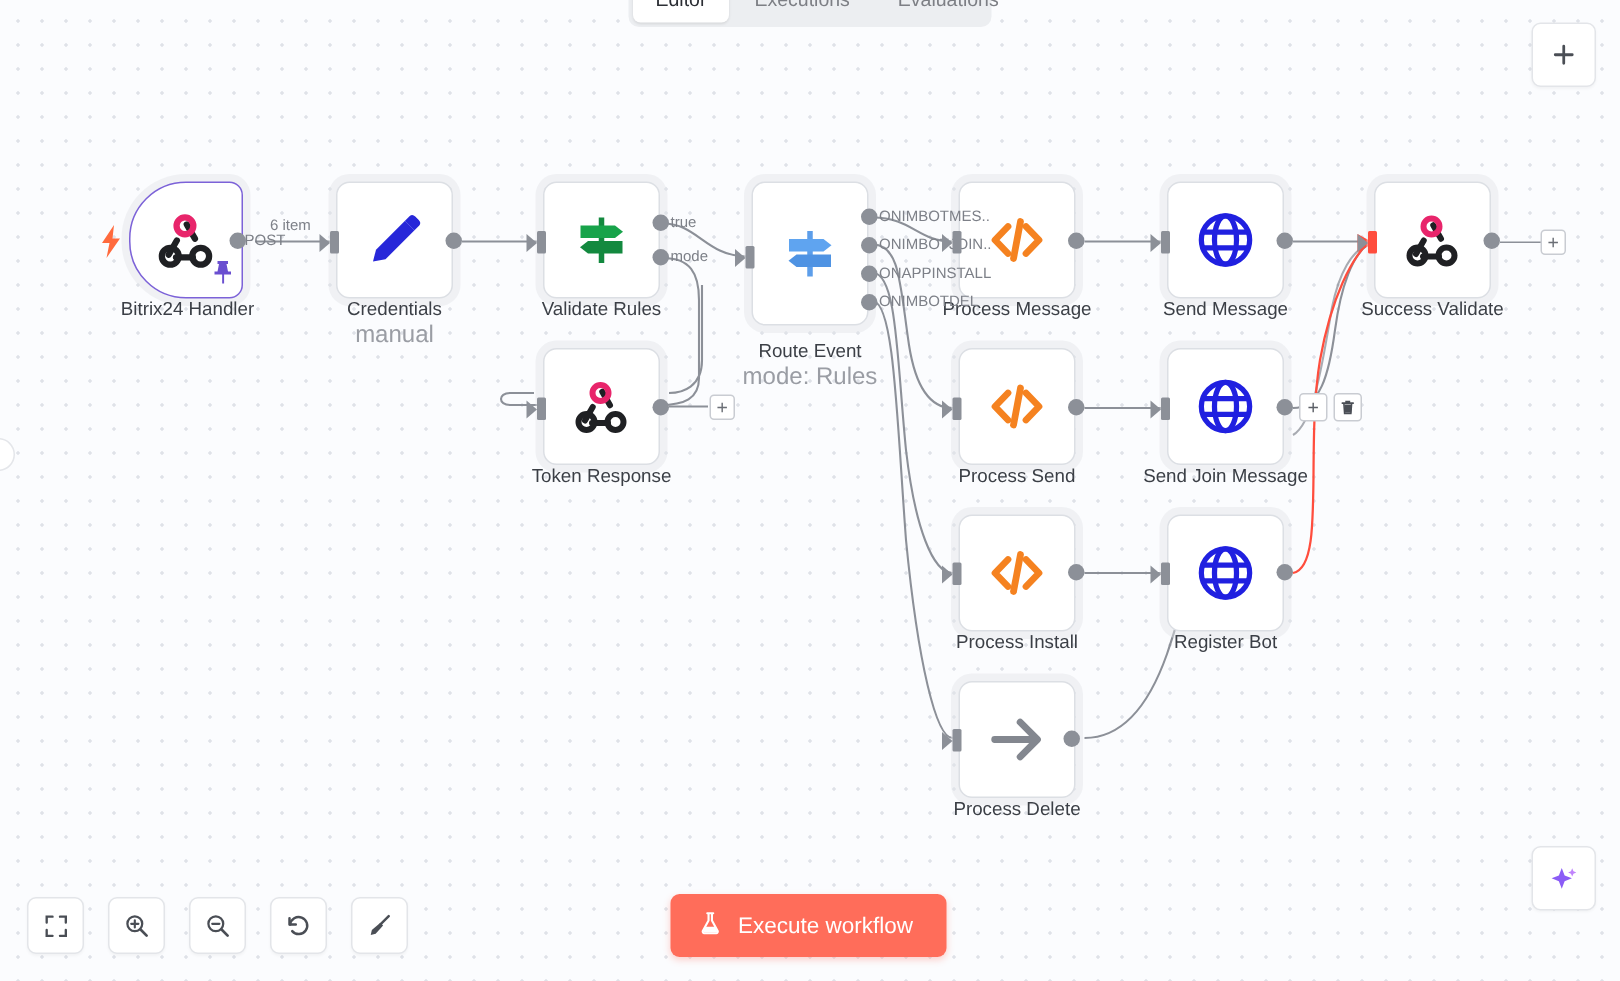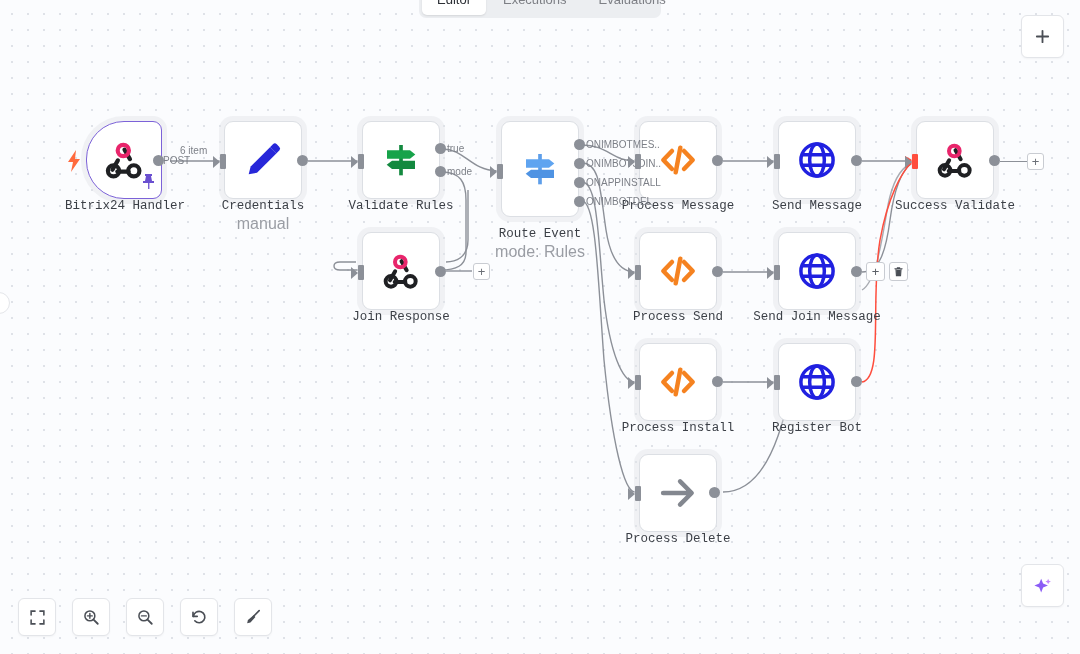--- a/index.html
+++ b/index.html
@@ -113,21 +113,20 @@
     width: 76px;
   }
   .node-caption {
     position: absolute;
     text-align: center;
     font-size: 12.5px;
     color: #3b3f46;
     white-space: nowrap;
     z-index: 12;
     pointer-events: none;
-    font-family: Liberation Mono, monospace;
   }
   .node-subcaption {
     position: absolute;
     text-align: center;
     font-size: 16px;
     color: #9a9da4;
     white-space: nowrap;
     z-index: 12;
     pointer-events: none;
   }
@@ -336,21 +335,21 @@
         <path d="M12.3 6.1 L15.4 11.5"></path>
         <path d="M8.2 18.6 L14.6 18.6"></path>
       </g>
       <circle cx="11.6" cy="6.6" r="3.2" fill="none" stroke="#e8256b" stroke-width="2.4"></circle>
       <circle cx="6.0" cy="18.2" r="3.2" fill="none" stroke="#1f2023" stroke-width="2.4"></circle>
       <circle cx="17.6" cy="18.2" r="3.2" fill="none" stroke="#1f2023" stroke-width="2.4"></circle>
     </svg>
   </div>
   <div class="port-out" style="left:435px; top:266px;"></div>
   <div class="plus-stub" style="left:473px; top:263px;">+</div>
-  <div class="node-caption" style="left:312px; top:310px; width:178px;">Join Response</div>
+  <div class="node-caption" style="left:312px; top:310px; width:178px;">Token Response</div>
 
   <div class="port-in" style="left:635px; top:154px;"></div>
   <div class="node" style="left:639px; top:121px;">
     <svg width="40" height="40" viewBox="0 0 24 24">
       <g fill="none" stroke="#f58220" stroke-width="2.7" stroke-linecap="round" stroke-linejoin="round">
         <path d="M8.4 6.6 L3.2 12 L8.4 17.4"></path>
         <path d="M15.6 6.6 L20.8 12 L15.6 17.4"></path>
         <path d="M13.4 4.6 L10.6 19.4"></path>
       </g>
     </svg>
@@ -501,14 +500,23 @@
       </svg>
     </div>
     <div class="tbtn">
       <svg width="18" height="18" viewBox="0 0 24 24">
         <path d="M20.2 3.6 L12.4 11.4" stroke="#4a4e55" stroke-width="2.2" stroke-linecap="round"></path>
         <path d="M12.8 9.6 L15.2 12 L8.6 19.4 L4.2 20.4 L5.2 16 Z" fill="#4a4e55"></path>
       </svg>
     </div>
   </div>
 
+  <button id="execute-workflow-button">
+    <span>
+      <svg width="17" height="19" viewBox="0 0 24 24">
+        <path d="M9.2 2.6 H14.8 M10.4 2.6 V9.4 L5.0 19.2 A1.6 1.6 0 0 0 6.4 21.4 H17.6 A1.6 1.6 0 0 0 19.0 19.2 L13.6 9.4 V2.6" fill="none" stroke="#ffffff" stroke-width="2" stroke-linecap="round" stroke-linejoin="round"></path>
+        <path d="M7.4 15.4 H16.6 L18.4 19.0 A1.2 1.2 0 0 1 17.4 20.8 H6.6 A1.2 1.2 0 0 1 5.6 19.0 Z" fill="#ffffff"></path>
+      </svg>
+    </span>
+    <span>Execute workflow</span>
+  </button>
 
 </div>
 
 </body></html>

